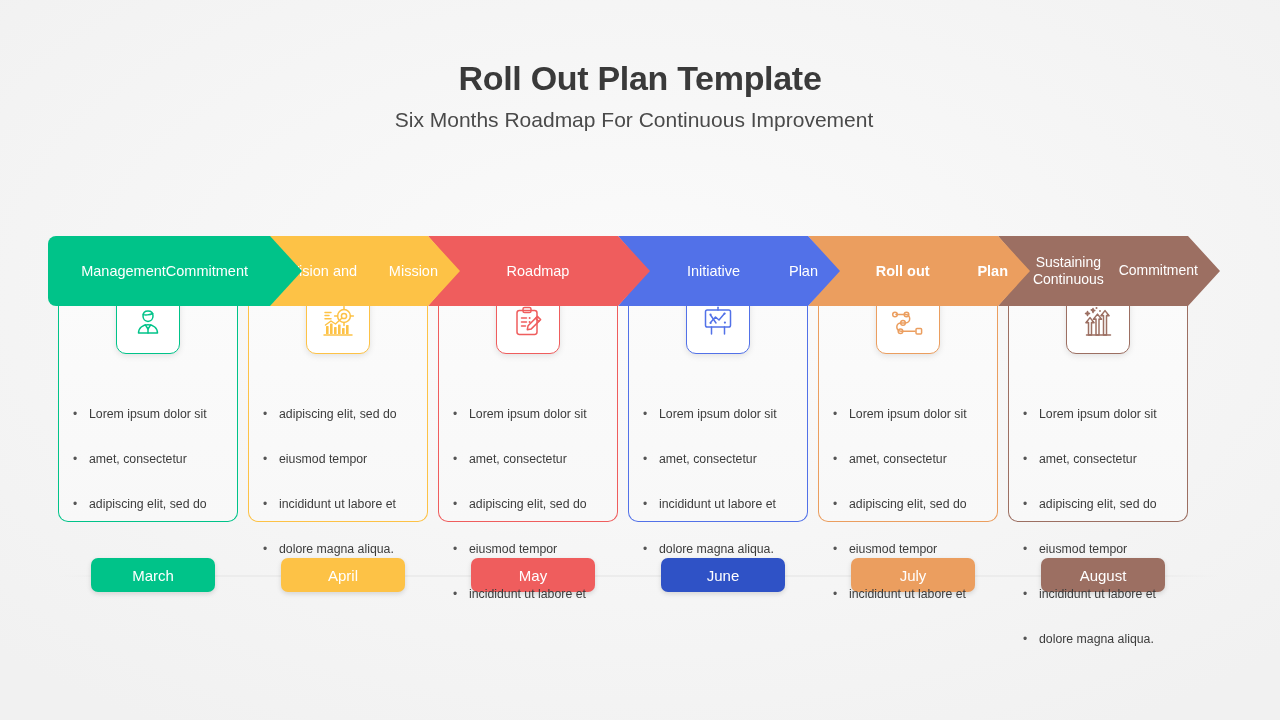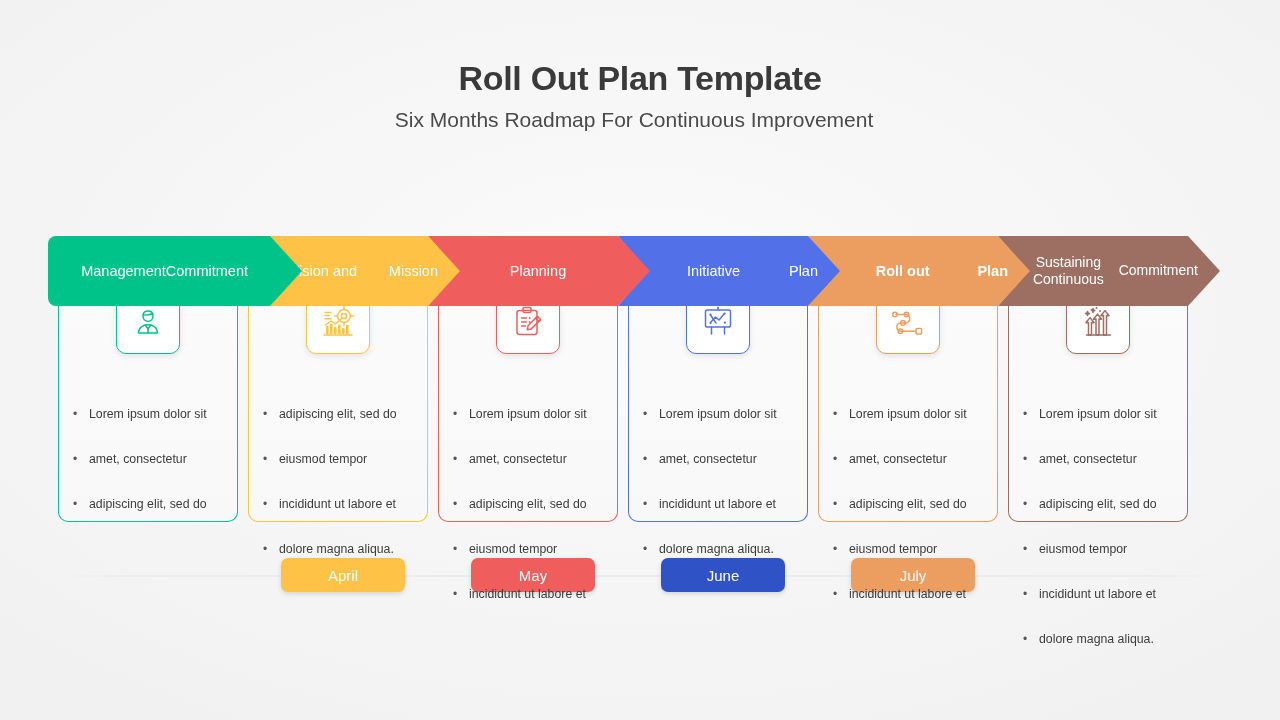--- a/index.html
+++ b/index.html
@@ -161,21 +161,21 @@
           <ul class="bul">
             <li>adipiscing elit, sed do</li>
             <li>eiusmod tempor</li>
             <li>incididunt ut labore et</li>
             <li>dolore magna aliqua.</li>
           </ul>
         </div>
       </div>
       <div class="col" style="left: 428px; z-index: 18;">
         <div class="chev" style="background: rgb(239, 93, 93);">
-          <span class="chev-label">Planning</span>
+          <span class="chev-label">Roadmap</span>
         </div>
         <div class="card" style="border-color: rgb(239, 93, 93);">
           <div class="icontile" style="border-color: rgb(239, 93, 93);">
             <svg width="32" height="34" viewBox="0 0 32 34">
               <rect fill="none" stroke="#ef5d5d" stroke-width="1.5" stroke-linecap="round" stroke-linejoin="round" x="5" y="5.5" width="20" height="24" rx="2.4"></rect>
               <rect fill="none" stroke="#ef5d5d" stroke-width="1.5" stroke-linecap="round" stroke-linejoin="round" x="11" y="2.5" width="8" height="5" rx="1.6"></rect>
               <path fill="none" stroke="#ef5d5d" stroke-width="1.5" stroke-linecap="round" stroke-linejoin="round" d="M9.5 13h5M9.5 17h5M9.5 21h4"></path>
               <circle fill="#ef5d5d" cx="17.6" cy="13" r="1"></circle>
               <circle fill="#ef5d5d" cx="17.6" cy="17" r="1"></circle>
               <path fill="none" stroke="#ef5d5d" stroke-width="1.5" stroke-linecap="round" stroke-linejoin="round" d="m25.4 11.4 3.2 3.2-9.3 9.3-4 .8.8-4z"></path>
@@ -271,19 +271,21 @@
             <li>eiusmod tempor</li>
             <li>incididunt ut labore et</li>
             <li>dolore magna aliqua.</li>
           </ul>
         </div>
       </div>
     </div>
 
   <div id="months">
     <div id="monthline"></div>
+  <div class="mbtn" style="background: rgb(0, 195, 137); left: 91px;">March</div>
       <div class="mbtn" style="background: rgb(253, 194, 70); left: 281px;">April</div>
       <div class="mbtn" style="background: rgb(239, 93, 93); left: 471px;">May</div>
       <div class="mbtn" style="background: rgb(47, 82, 198); left: 661px;">June</div>
       <div class="mbtn" style="background: rgb(235, 158, 95); left: 851px;">July</div>
+      <div class="mbtn" style="background: rgb(156, 111, 98); left: 1041px;">August</div>
     </div>
 
 </div>
 
 </body></html>

